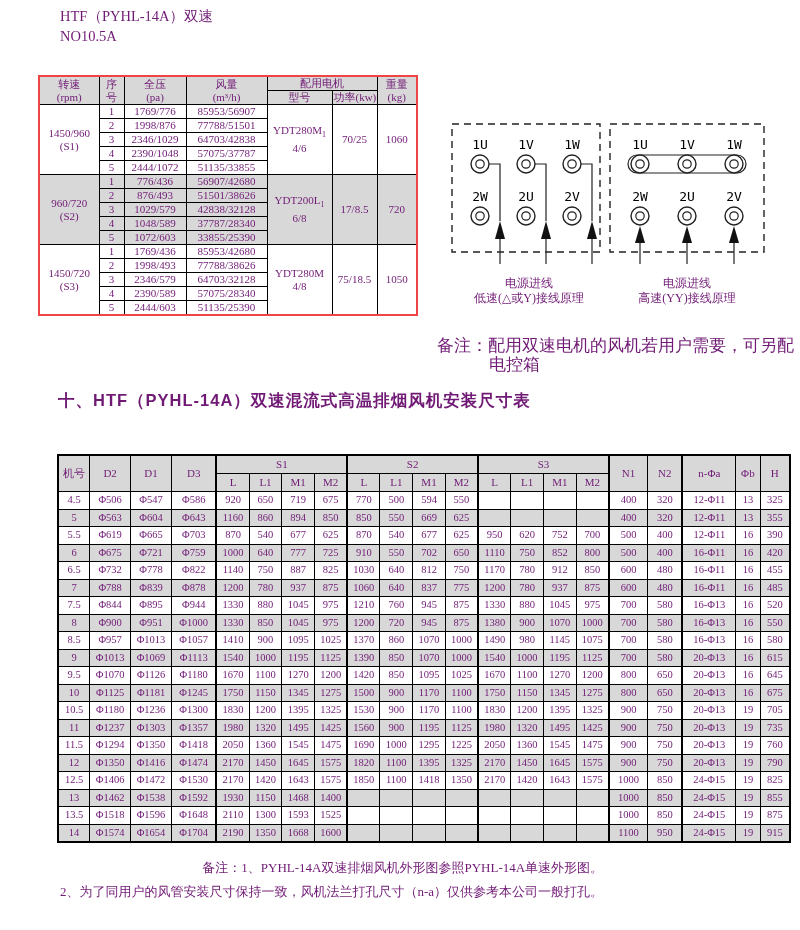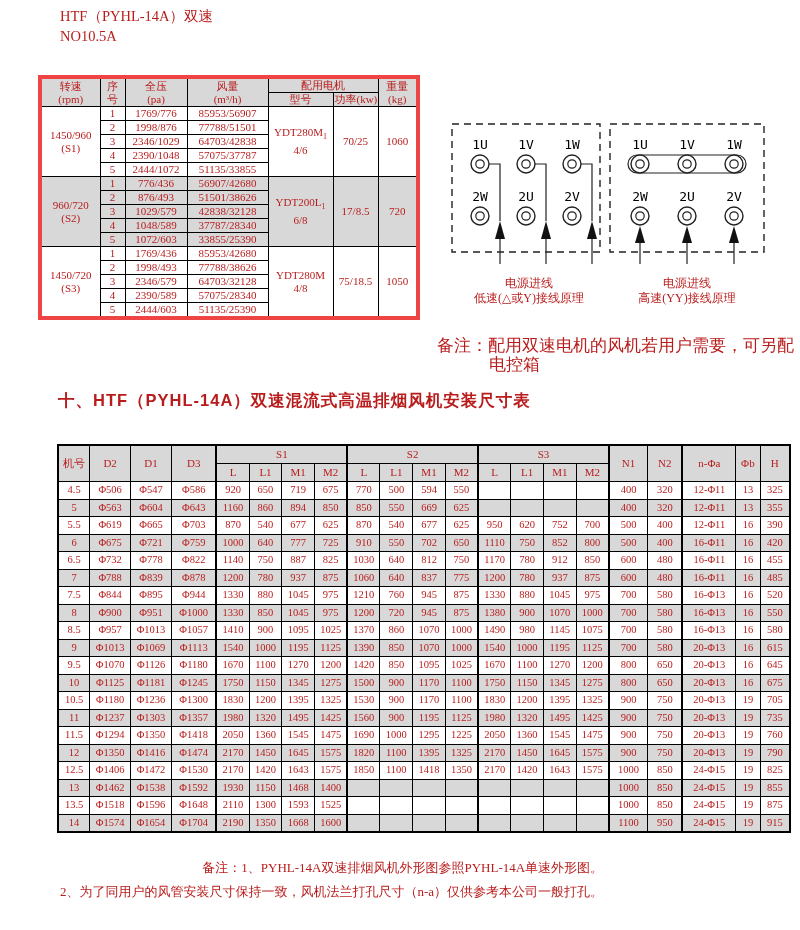--- a/index.html
+++ b/index.html
@@ -1,38 +1,38 @@
 <!DOCTYPE html>
 <html><head>
 <meta charset="utf-8">
 <style>
   html,body{margin:0;padding:0;background:#fff;}
   .page{position:relative;width:800px;height:930px;background:#ffffff;overflow:hidden;
-        font-family:"Liberation Serif","DejaVu Serif",serif;color:#b91c1c;}
+        font-family:"Liberation Serif","DejaVu Serif",serif;color:#701a75;}
   .abs{position:absolute;}
   .model-info{left:60px;top:6px;font-size:14.5px;line-height:20px;}
   .sec9{left:405px;top:8px;width:392px;text-align:center;
         font-family:"Liberation Sans","DejaVu Sans",sans-serif;
         font-weight:bold;font-size:16.5px;line-height:28px;letter-spacing:1px;}
   .sec10{left:58px;top:390px;font-family:"Liberation Sans","DejaVu Sans",sans-serif;
         font-weight:bold;font-size:16.5px;letter-spacing:1px;text-align:center;}
 
   
   table{border-collapse:collapse;table-layout:fixed;}
-  .perf{left:38px;top:75px;width:378px;border:4px solid #ef4444;font-size:11px;}
+  .perf{left:38px;top:75px;width:378px;border:2px solid #ef4444;font-size:11px;}
   .perf th,.perf td{border:1px solid #000;text-align:center;white-space:nowrap;
         padding:0 1px;overflow:hidden;}
   .perf th{background:#d8d8d8;font-weight:normal;height:13px;line-height:13px;font-size:11px;}
   .perf td{height:13px;line-height:12.5px;}
   .perf td.speed{line-height:13px;}
   .perf tr.shade td{background:#d8d8d8;}
   .perf sub{font-size:8px;}
 
   
-  .dim{left:57px;top:444px;width:734px;border:2px solid #000;font-size:10.5px;}
+  .dim{left:57px;top:454px;width:734px;border:2px solid #000;font-size:10.5px;}
   .dim th,.dim td{border:1px solid #000;text-align:center;white-space:nowrap;
         padding:0 1px;overflow:hidden;}
   .dim th{background:#d8d8d8;font-weight:normal;height:17px;line-height:17px;font-size:11px;}
   .dim td{height:16.5px;line-height:16.5px;}
   .dim tbody tr:nth-child(even) td{background:#d8d8d8;}
   .gs{border-left:2px solid #000 !important;}
 
   
   .diagram{width:158px;}
   .diagram svg{display:block;}

